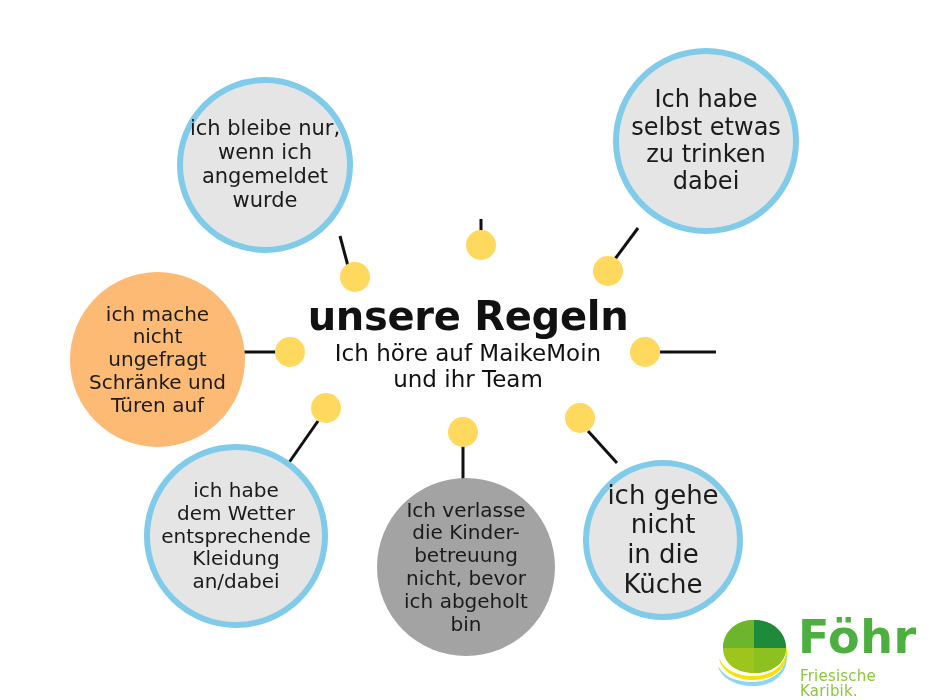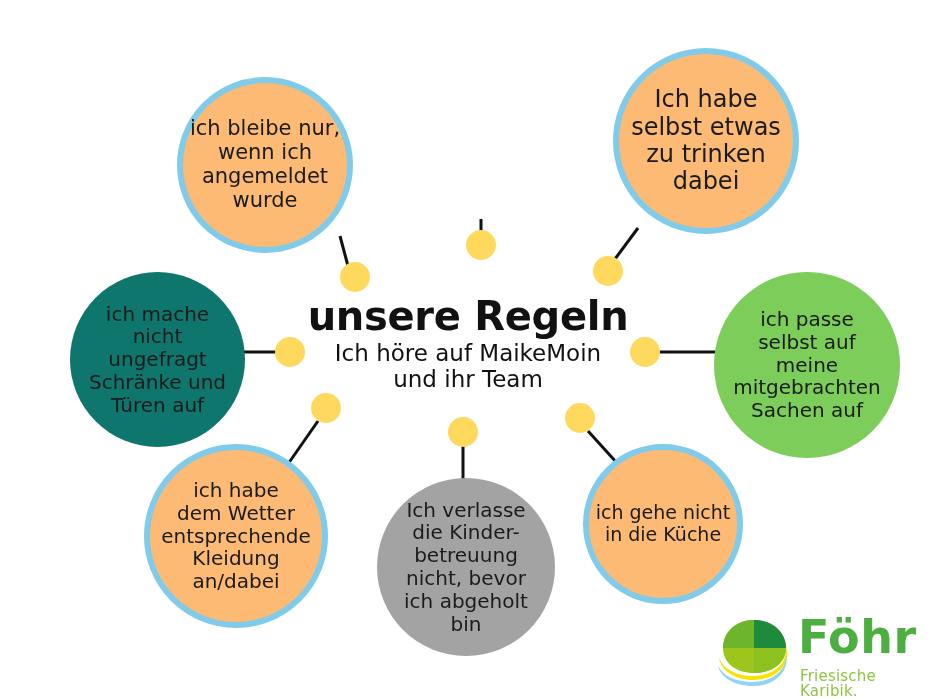--- a/index.html
+++ b/index.html
@@ -45,33 +45,33 @@
   .bubble .txt {
     display: block;
     width: 100%;
     white-space: pre-line;
   }
   .bubble.filled {
     background: #7ccd5a;
     border: none;
   }
   .bubble.outlined {
-    background: #fdba74;
+    background: #e5e5e5;
     border: 6px solid #fca5a5;
   }
 
   
   #b-anmeldung { left: 177px; top: 77px;  width: 176px; height: 176px; font-size: 21px; align-items: center; }
   #b-nett      { left: 391px; top: 33px;  width: 186px; height: 186px; font-size: 25px; }
   #b-trinken   { left: 613px; top: 48px;  width: 186px; height: 186px; font-size: 24px; }
   #b-schraenke { left: 70px;  top: 272px; width: 175px; height: 175px; font-size: 20px; }
   #b-sachen    { left: 714px; top: 272px; width: 186px; height: 186px; font-size: 20px; }
   #b-kleidung  { left: 144px; top: 444px; width: 184px; height: 184px; font-size: 20px; }
   #b-abholen   { left: 377px; top: 478px; width: 178px; height: 178px; font-size: 20px; }
-  #b-kueche    { left: 583px; top: 444px; width: 160px; height: 160px; font-size: 19px; }
+  #b-kueche    { left: 583px; top: 460px; width: 160px; height: 160px; font-size: 26px; }
 
   
   #center {
     position: absolute;
     left: 253px;
     top: 295px;
     width: 430px;
     text-align: center;
     color: #111111;
   }
@@ -155,35 +155,28 @@
   </div>
 
 
   <div class="bubble outlined" id="b-trinken" style="border-color: rgb(127, 203, 233);">
     <span class="txt">Ich habe
 selbst etwas
 zu trinken
 dabei</span>
   </div>
 
-  <div class="bubble filled" id="b-schraenke" style="background: #0f766e; align-items: center;">
+  <div class="bubble filled" id="b-schraenke" style="background: #fdba74; align-items: center;">
     <span class="txt">ich mache
 nicht
 ungefragt
 Schränke und
 Türen auf</span>
   </div>
 
-  <div class="bubble filled" id="b-sachen" style="background: rgb(124, 205, 90);">
-    <span class="txt">ich passe
-selbst auf
-meine
-mitgebrachten
-Sachen auf</span>
-  </div>
 
   <div class="bubble outlined" id="b-kleidung" style="border-color: rgb(127, 203, 233);">
     <span class="txt">ich habe
 dem Wetter
 entsprechende
 Kleidung
 an/dabei</span>
   </div>
 
   <div class="bubble filled" id="b-abholen" style="background: #a3a3a3;">

